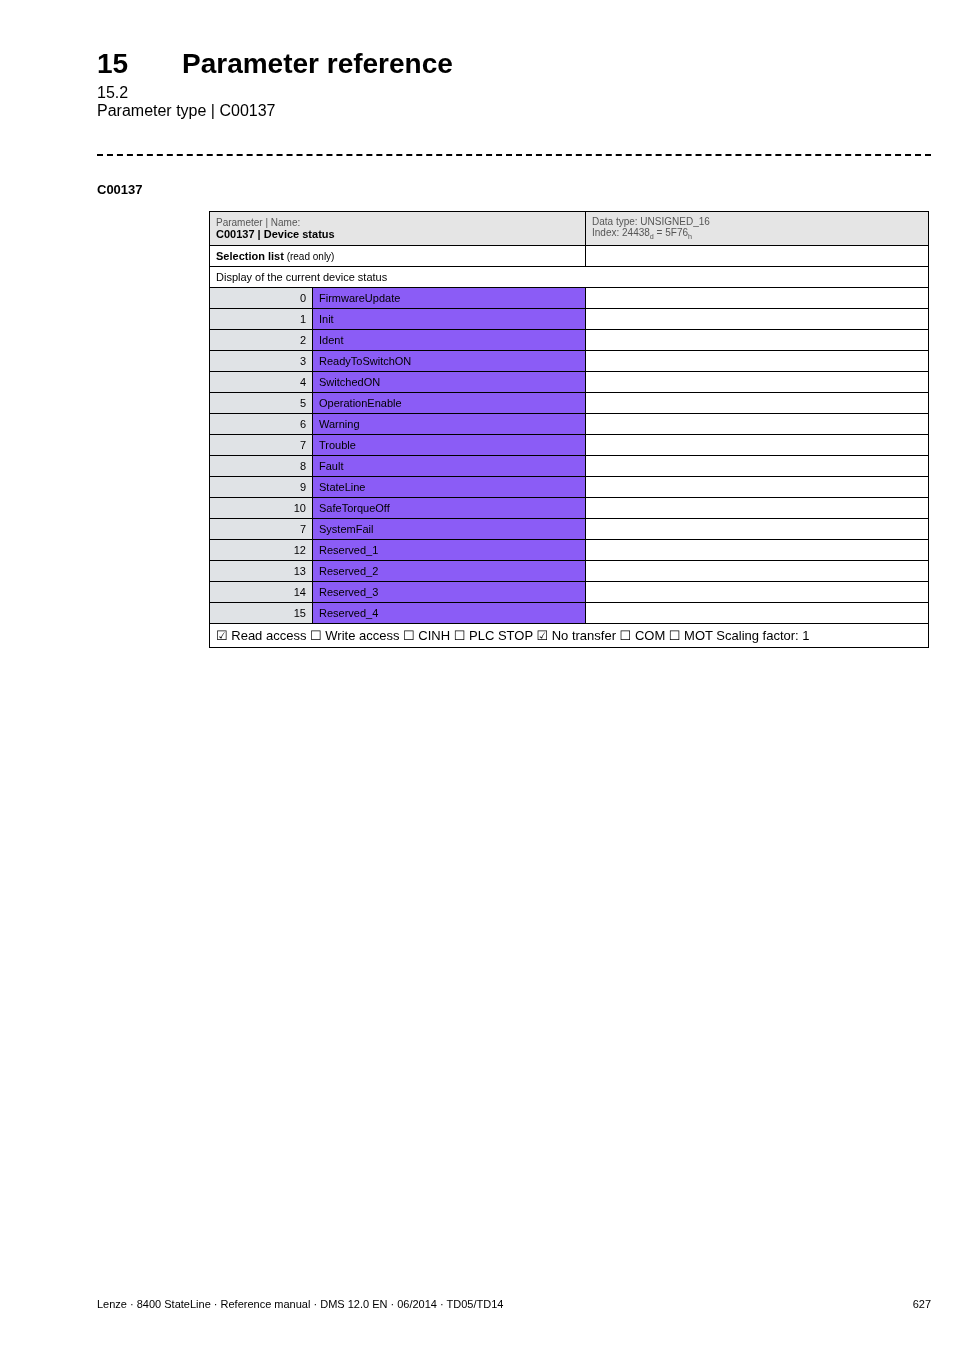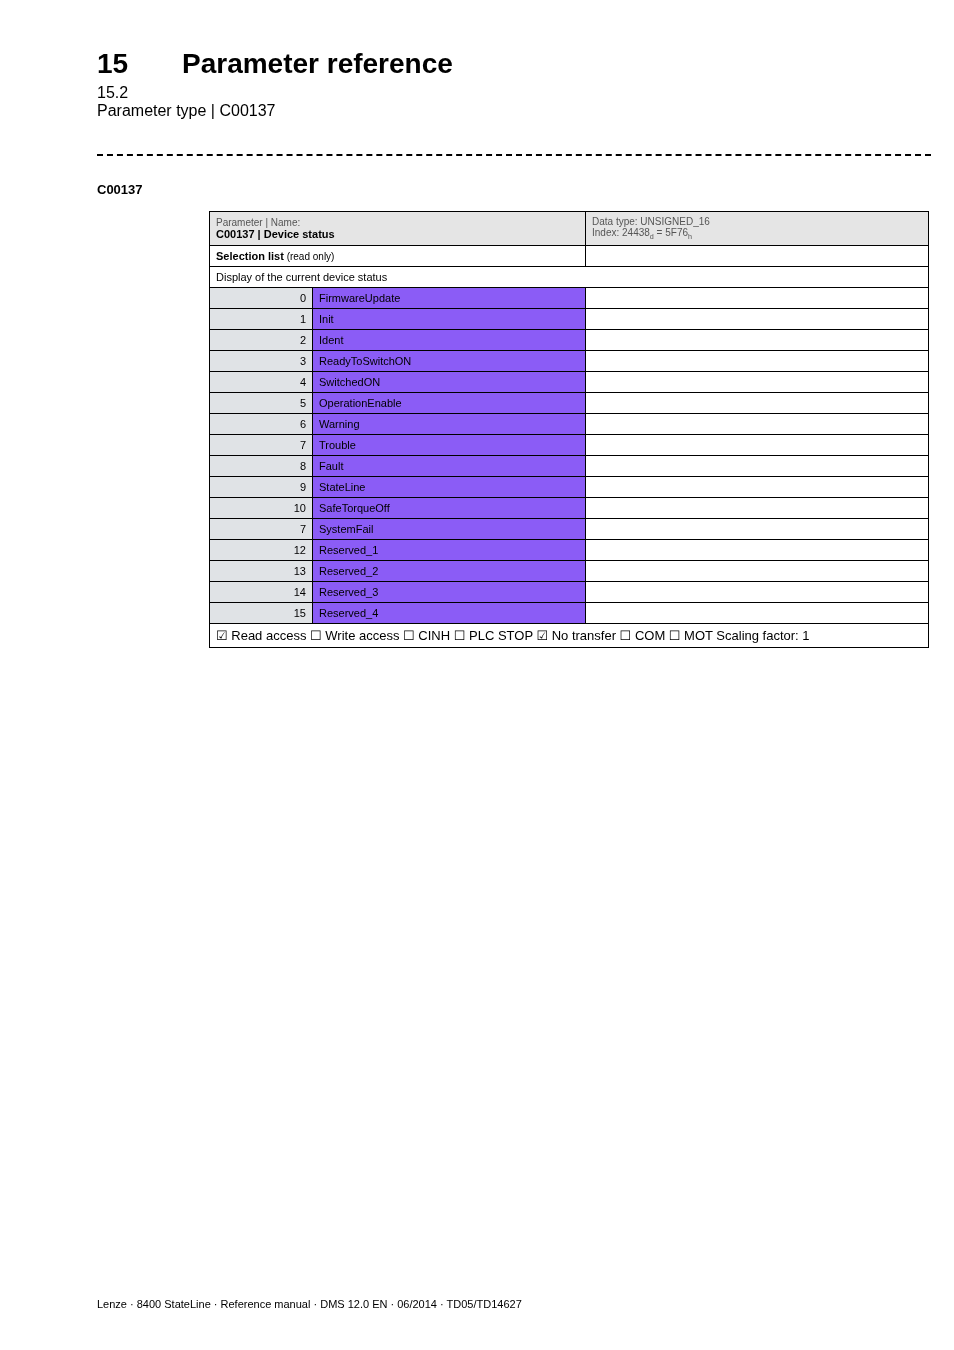--- a/index.html
+++ b/index.html
@@ -107,20 +107,21 @@
   }
   td.footer-cell {
     font-size: 13px;
   }
   .footer-page {
     position: absolute;
     bottom: 40px;
     left: 60px;
     right: 60px;
     display: flex;
+    justify-content: space-between;
     font-size: 11px;
   }
   sub { font-size: 0.72em; }
 </style>
 </head>
 <body>
 
 <div class="page">
 
   <div class="hdr-row">

